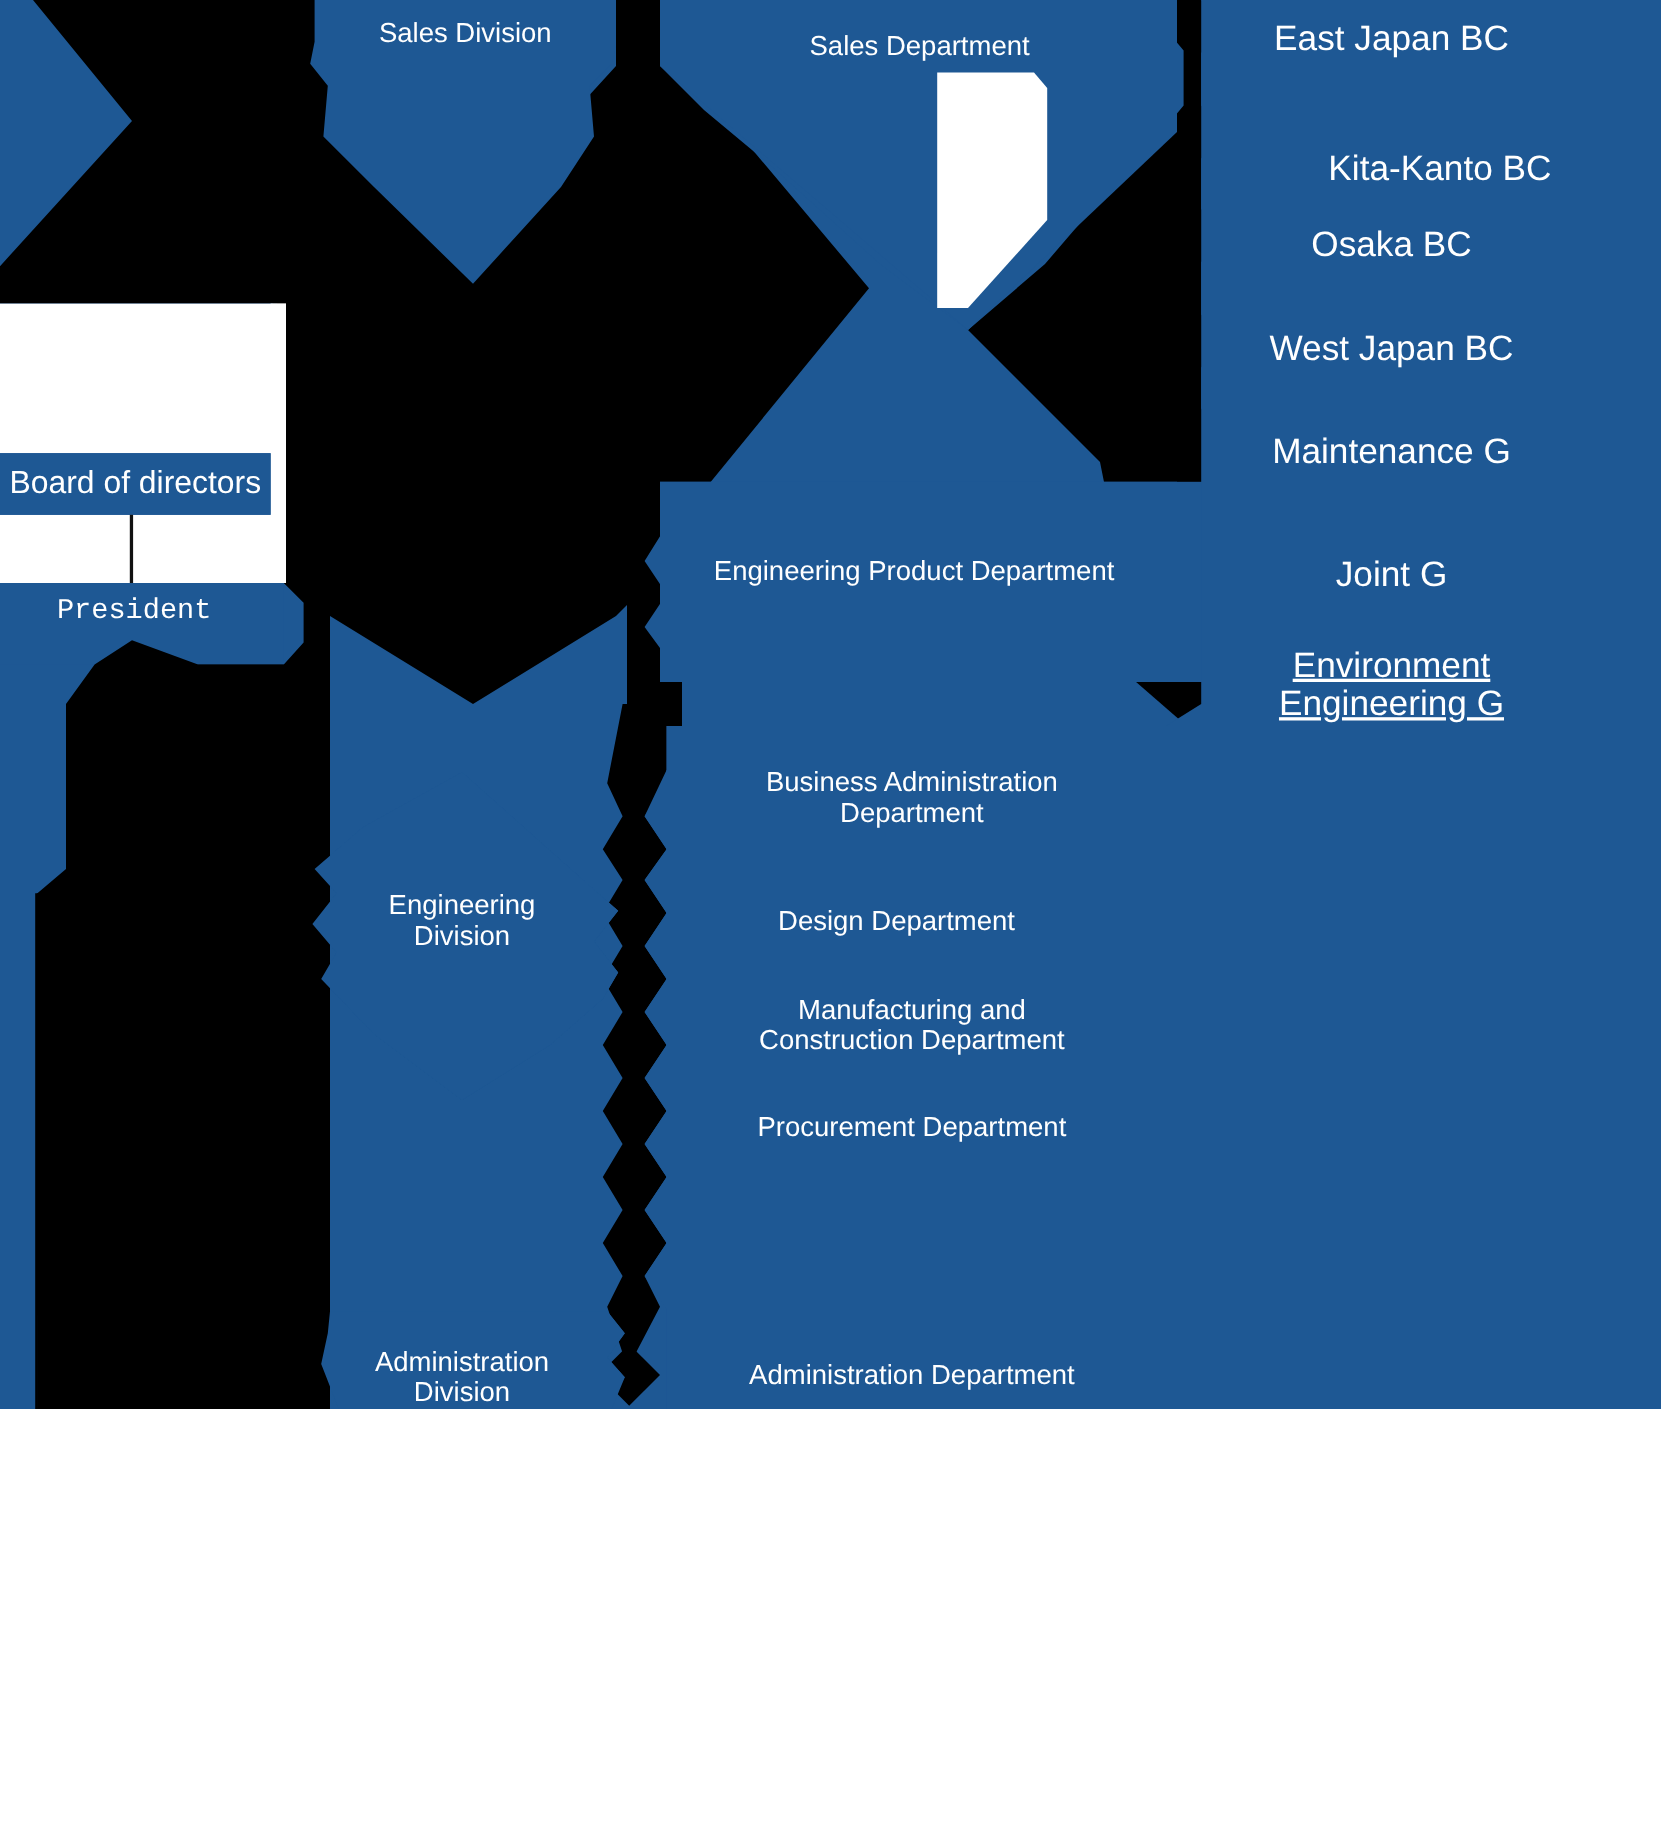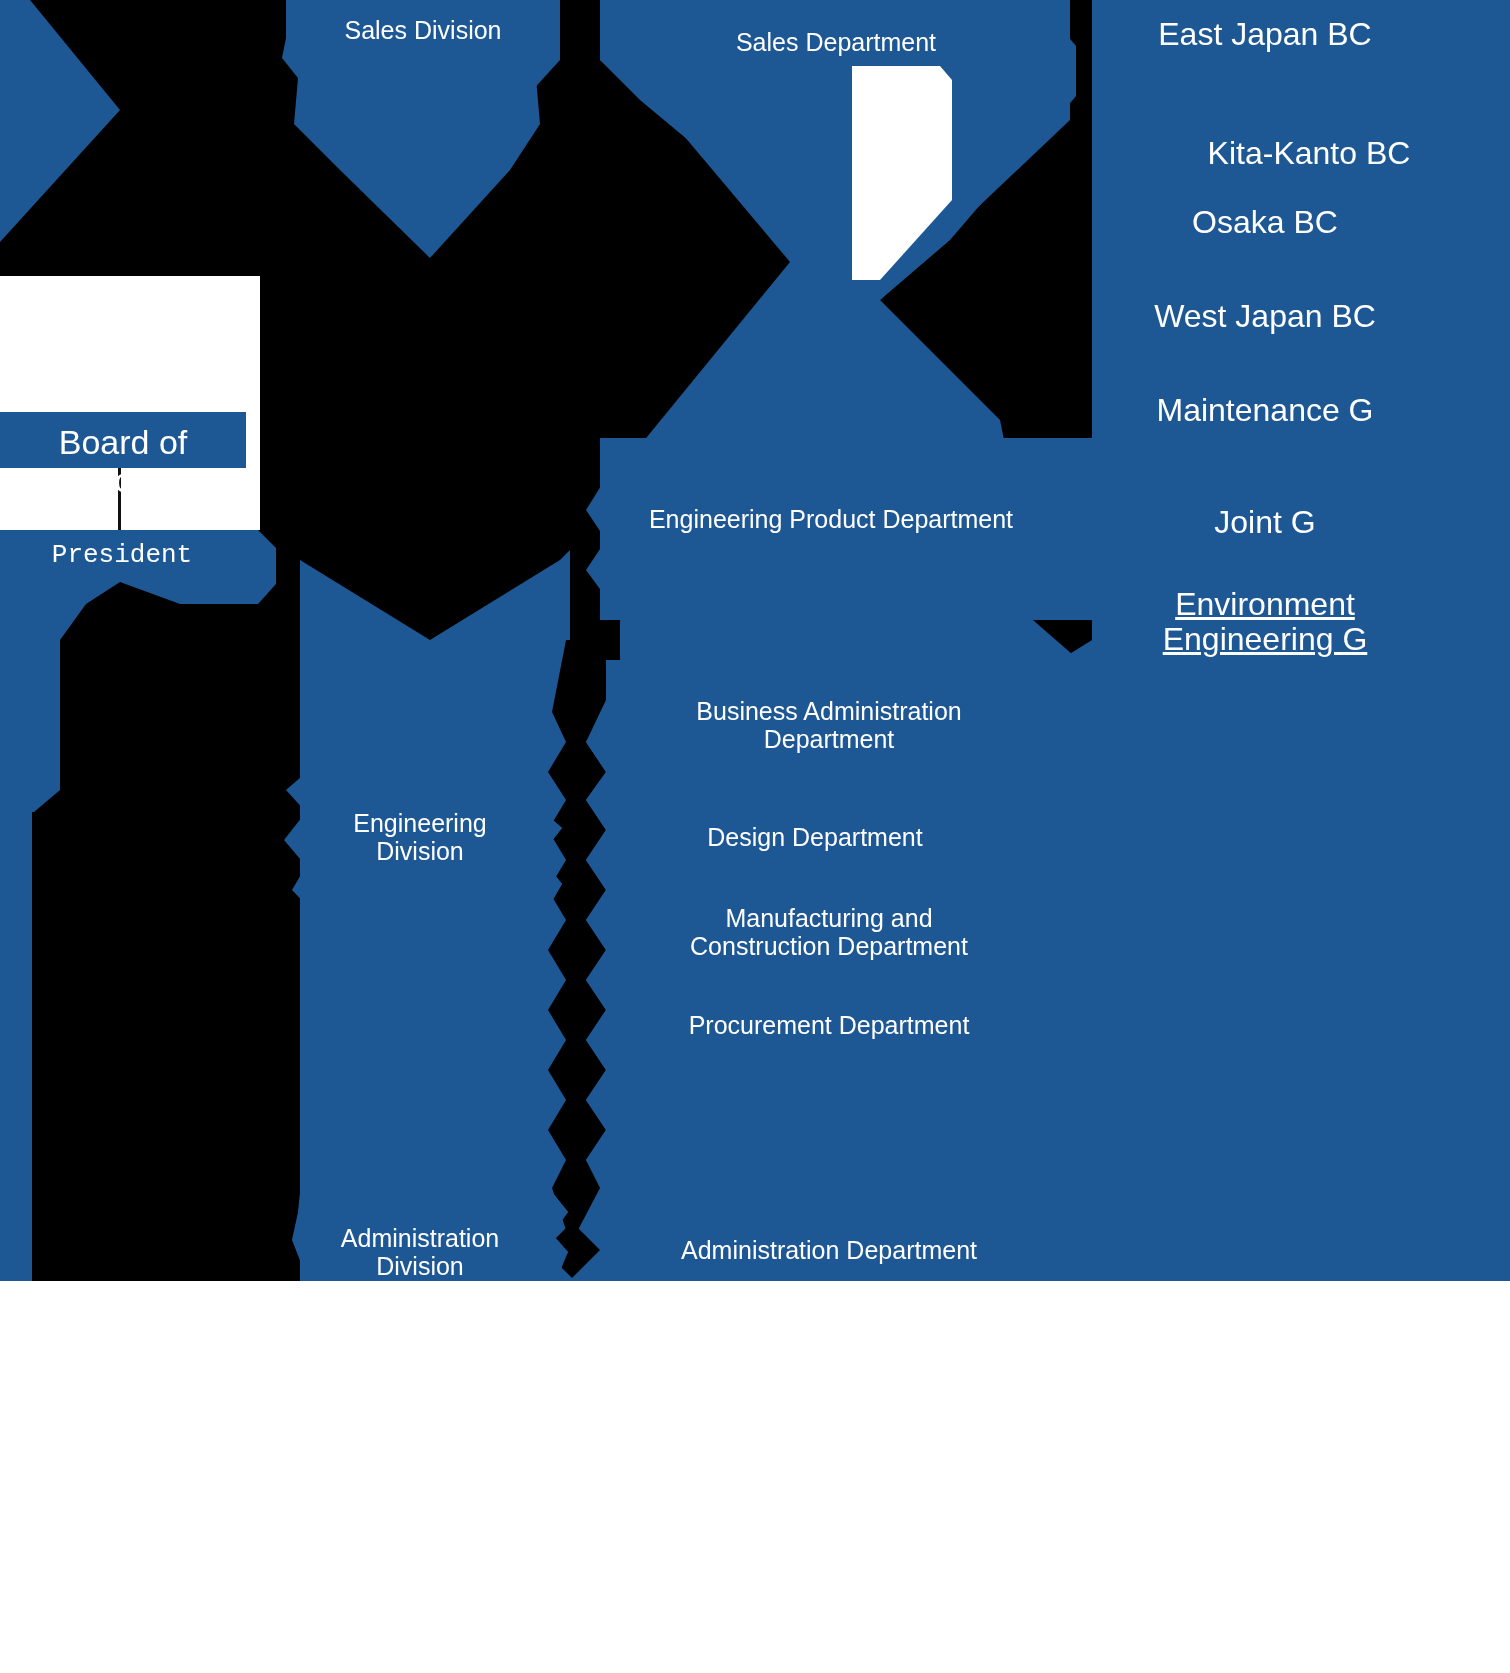--- a/index.html
+++ b/index.html
@@ -6,21 +6,21 @@
   body{font-family:"Liberation Sans","DejaVu Sans",sans-serif;}
   #stage{position:relative;width:1510px;height:1673px;background:#ffffff;overflow:hidden;}
   #chart-svg{position:absolute;left:0;top:0;width:1510px;height:1281px;display:block;}
   .lbl{position:absolute;color:#ffffff;text-align:center;line-height:1.12;
        font-family:"Liberation Sans","DejaVu Sans",sans-serif;font-weight:400;
        white-space:pre-line;pointer-events:none;}
   .lbl.d{font-size:25px;}
   .lbl.dept{font-size:25px;}
   .lbl.grp{font-size:32px;}
   .lbl.pres{font-size:26px;font-family:Liberation Mono, monospace;}
-  .lbl.board{font-size:34px;}
+  .lbl.board{font-size:29px;}
   .lbl.two{line-height:1.1;}
 </style>
 </head>
 <body>
 
 <div id="stage">
 
   <svg id="chart-svg" viewBox="0 0 1510 1281" preserveAspectRatio="none" xmlns="http://www.w3.org/2000/svg">
 
     <rect x="0" y="0" width="1510" height="1281" fill="#1E5894"></rect>

